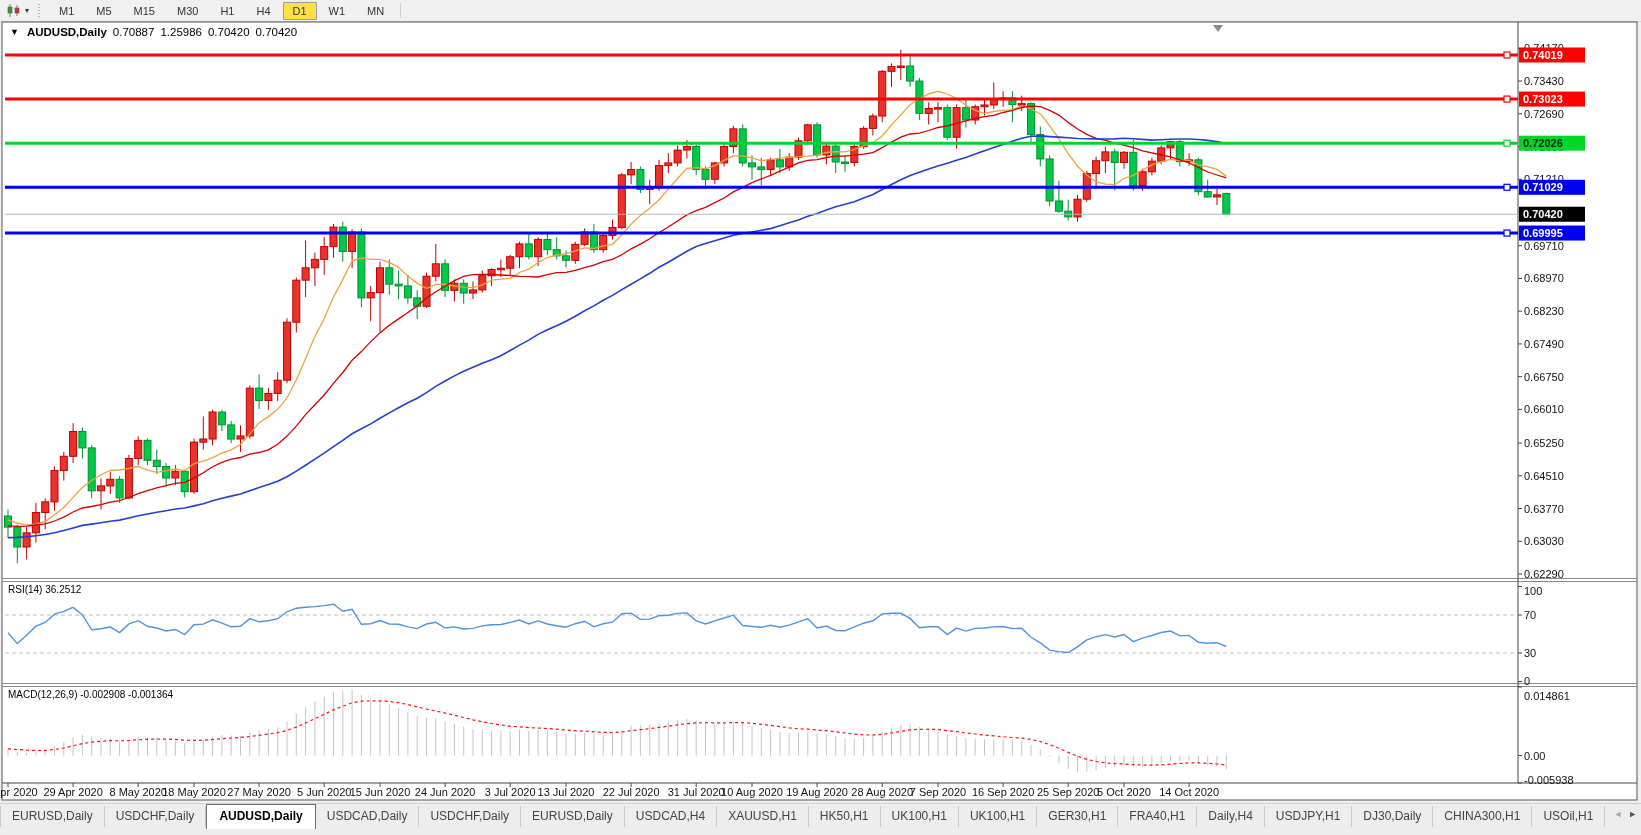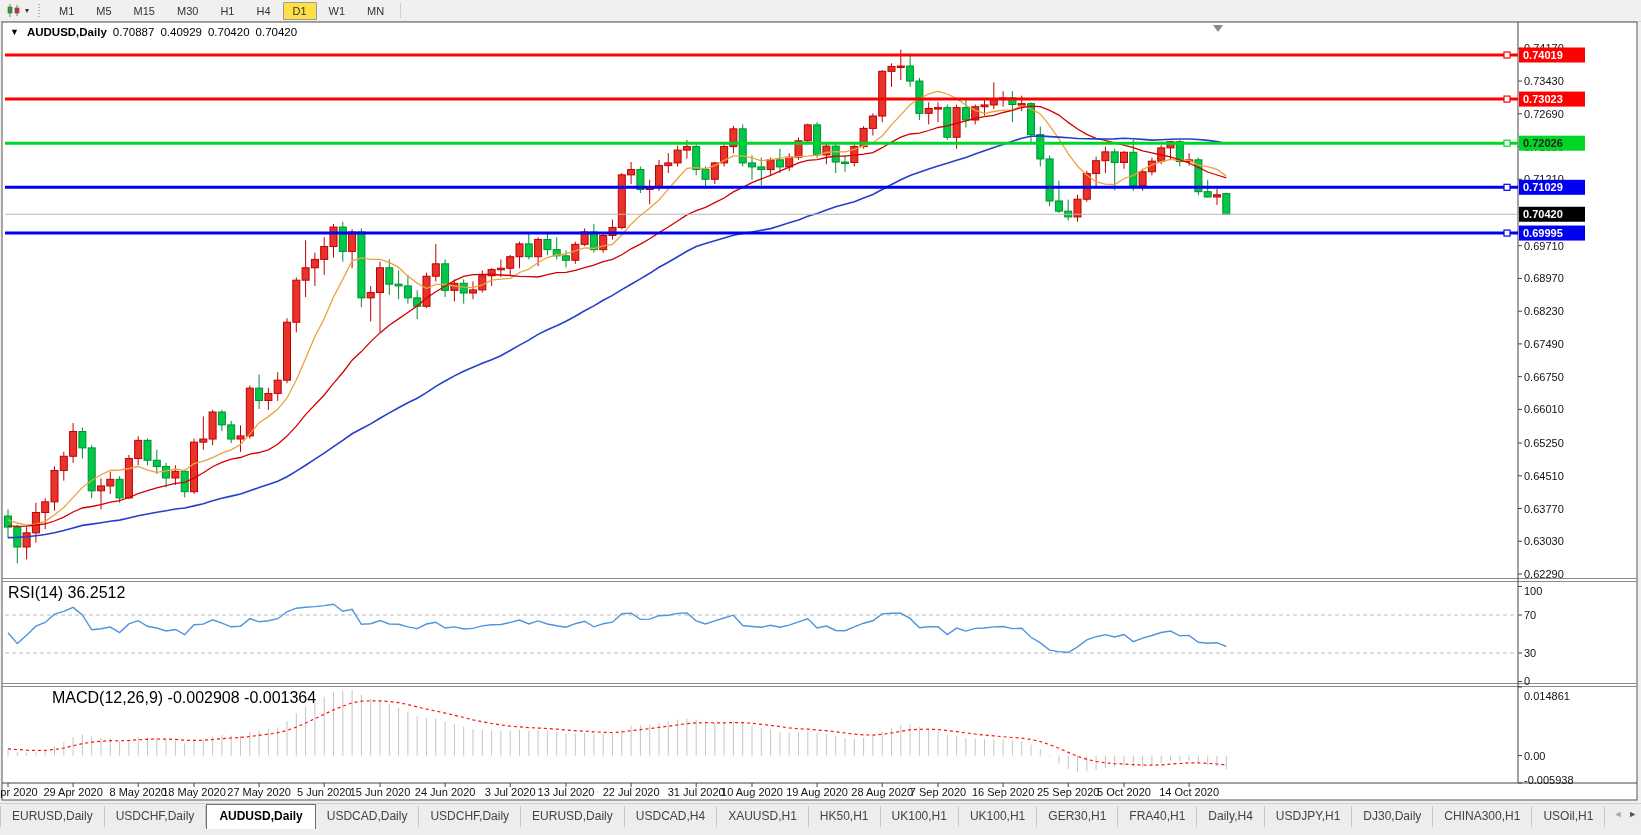--- a/index.html
+++ b/index.html
@@ -26,23 +26,23 @@
   .tfbtn.active{background:#fde047;border:1px solid #9a9a9a;}
   .tb-divider{width:1px;height:15px;background:#cfcfcf;margin:0 5px;}
   .dd-arrow{font-size:8px;color:#333;margin-left:1px;}
   
   .chart-header{
     position:absolute;left:10px;top:26px;font-size:11.5px;font-weight:bold;color:#000;
     display:flex;align-items:center;gap:6px;z-index:5;
   }
   .chart-header .menu-glyph{font-size:9px;margin-right:2px;}
   .chart-header .num{font-weight:normal;}
-  .ind-label{position:absolute;left:8px;font-size:16px;color:#000;z-index:5;}
+  .ind-label{position:absolute;left:8px;font-size:10px;color:#000;z-index:5;}
   #rsi-label{top:584px;}
-  #macd-label{top:689px;margin-left:44px;}
+  #macd-label{top:689px;}
   
   .tabbar{
     position:absolute;left:0;top:803px;width:1641px;height:32px;
     background:#ededed;border-top:1px solid #cfcfcf;
     display:flex;align-items:flex-start;font-size:12px;color:#444;
     white-space:nowrap;overflow:hidden;
   }
   .tab{
     padding:3px 11px 4px 11px;border-right:1px solid #c9c9c9;margin-top:2px;
     cursor:default;
@@ -82,21 +82,21 @@
       <span class="tfbtn">W1</span>
       <span class="tfbtn">MN</span>
     </div>
   <div class="tb-divider"></div>
 </div>
 
 <div class="chart-header">
   <span class="menu-glyph">▼</span>
   <span>AUDUSD,Daily</span>
   <span class="num">0.70887</span>
-  <span class="num">0.40929</span>
+  <span class="num">1.25986</span>
   <span class="num">0.70420</span>
   <span class="num">0.70420</span>
 </div>
 
 <div class="ind-label" id="rsi-label">RSI(14) 36.2512</div>
 <div class="ind-label" id="macd-label">MACD(12,26,9) -0.002908 -0.001364</div>
 
 <svg id="chart-svg" width="1641" height="835" style="position:absolute;left:0;top:0;">
     <rect x="2" y="22" width="1635" height="778" fill="#ffffff" stroke="#555555" stroke-width="1"></rect>
     <line x1="2" y1="578.5" x2="1637" y2="578.5" stroke="#8a8a8a" stroke-width="1"></line>

